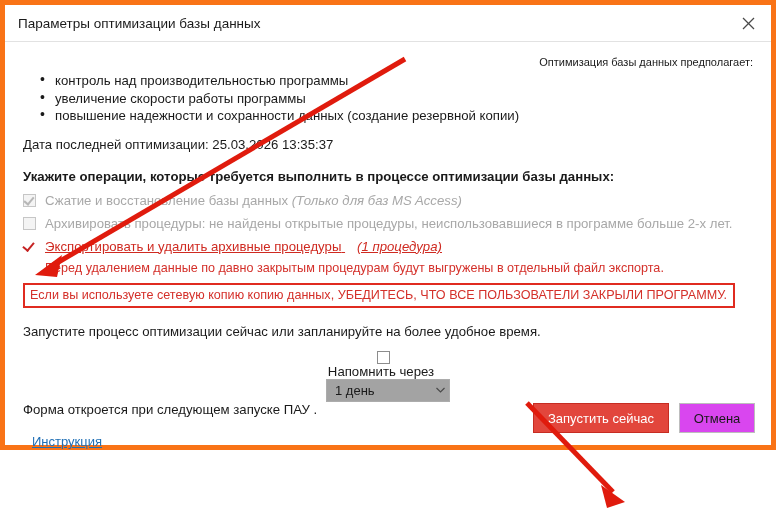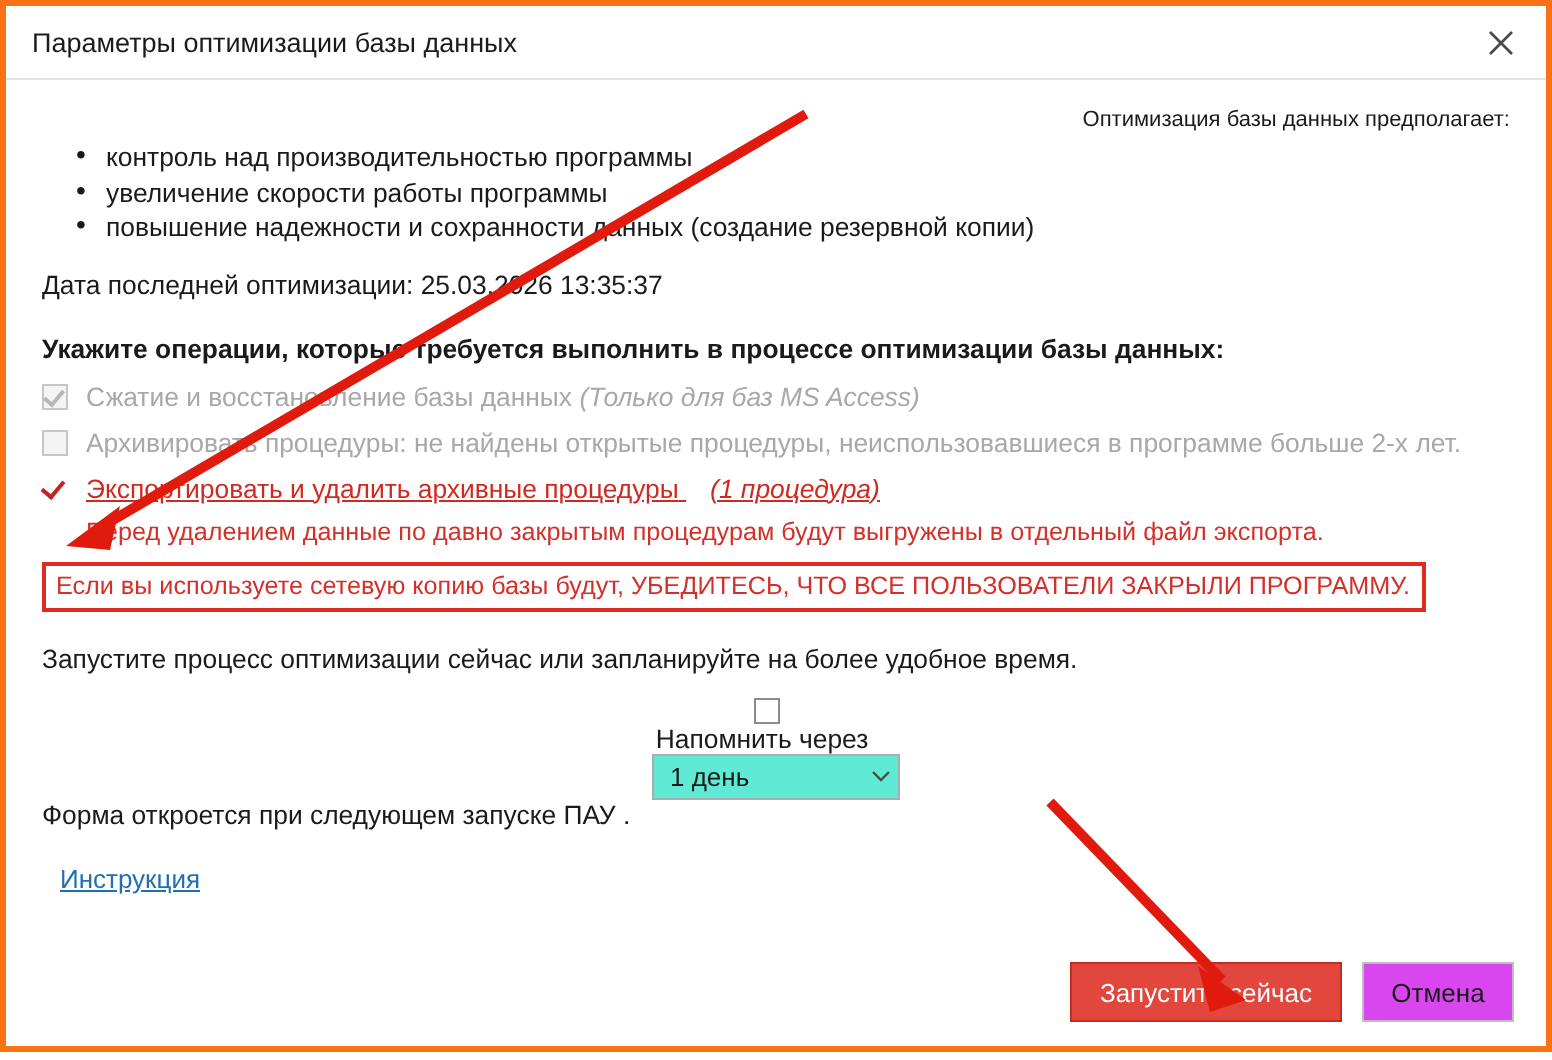--- a/index.html
+++ b/index.html
@@ -11,23 +11,23 @@
     height: 530px;
     background: #ffffff;
     font-family: "Liberation Sans", sans-serif;
     font-size: 13px;
     color: #1a1a1a;
     overflow: hidden;
   }
   .window {
     position: relative;
     width: 776px;
-    height: 526px;
-    box-sizing: border-box;
-    border: 3px solid #f97316;
+    height: 450px;
+    box-sizing: border-box;
+    border: 5px solid #f97316;
     background: #ffffff;
     display: flex;
     flex-direction: column;
   }
   
   .titlebar {
     height: 36px;
     min-height: 36px;
     display: flex;
     align-items: center;
@@ -189,21 +189,21 @@
   }
   .remind-label {
     font-size: 13.2px;
     margin-right: 14px;
   }
   .combo {
     width: 124px;
     height: 23px;
     box-sizing: border-box;
     border: 1px solid #acacac;
-    background: #5eead4;
+    background: #a3a3a3;
     display: flex;
     align-items: center;
     justify-content: space-between;
     padding-left: 8px;
     font-size: 13px;
   }
   .combo-arrow {
     width: 17px;
     height: 21px;
     display: flex;
@@ -312,21 +312,21 @@
     </div>
 
     
     <div class="check-row tight">
       <span class="cb no-border checked-red"></span>
       <span class="lbl-red"><span>Экспортировать и удалить архивные процедуры</span> <i>(1 процедура)</i></span>
     </div>
 
     <div class="warn-1">Перед удалением данные по давно закрытым процедурам будут выгружены в отдельный файл экспорта.</div>
 
-    <div class="warn-box">Если вы используете сетевую копию базы будут, УБЕДИТЕСЬ, ЧТО ВСЕ ПОЛЬЗОВАТЕЛИ ЗАКРЫЛИ ПРОГРАММУ.</div>
+    <div class="warn-box">Если вы используете сетевую копию копию данных, УБЕДИТЕСЬ, ЧТО ВСЕ ПОЛЬЗОВАТЕЛИ ЗАКРЫЛИ ПРОГРАММУ.</div>
 
     <div class="plain-line">Запустите процесс оптимизации сейчас или запланируйте на более удобное время.</div>
 
     <div class="remind-row">
       <span class="remind-cb"></span>
       <span class="remind-label">Напомнить через</span>
       <div class="combo">
         <span>1 день</span>
         <span class="combo-arrow">
           <svg width="9" height="6" viewBox="0 0 9 6">

